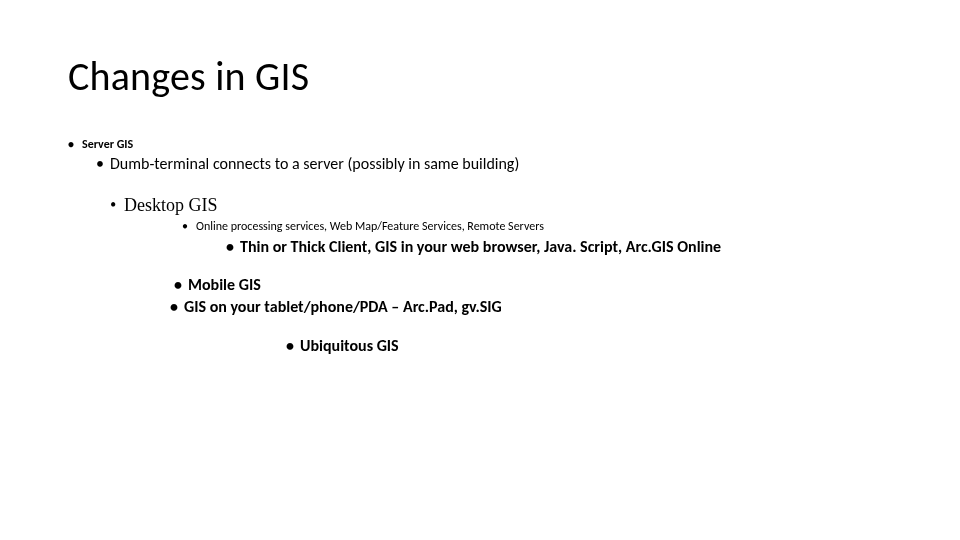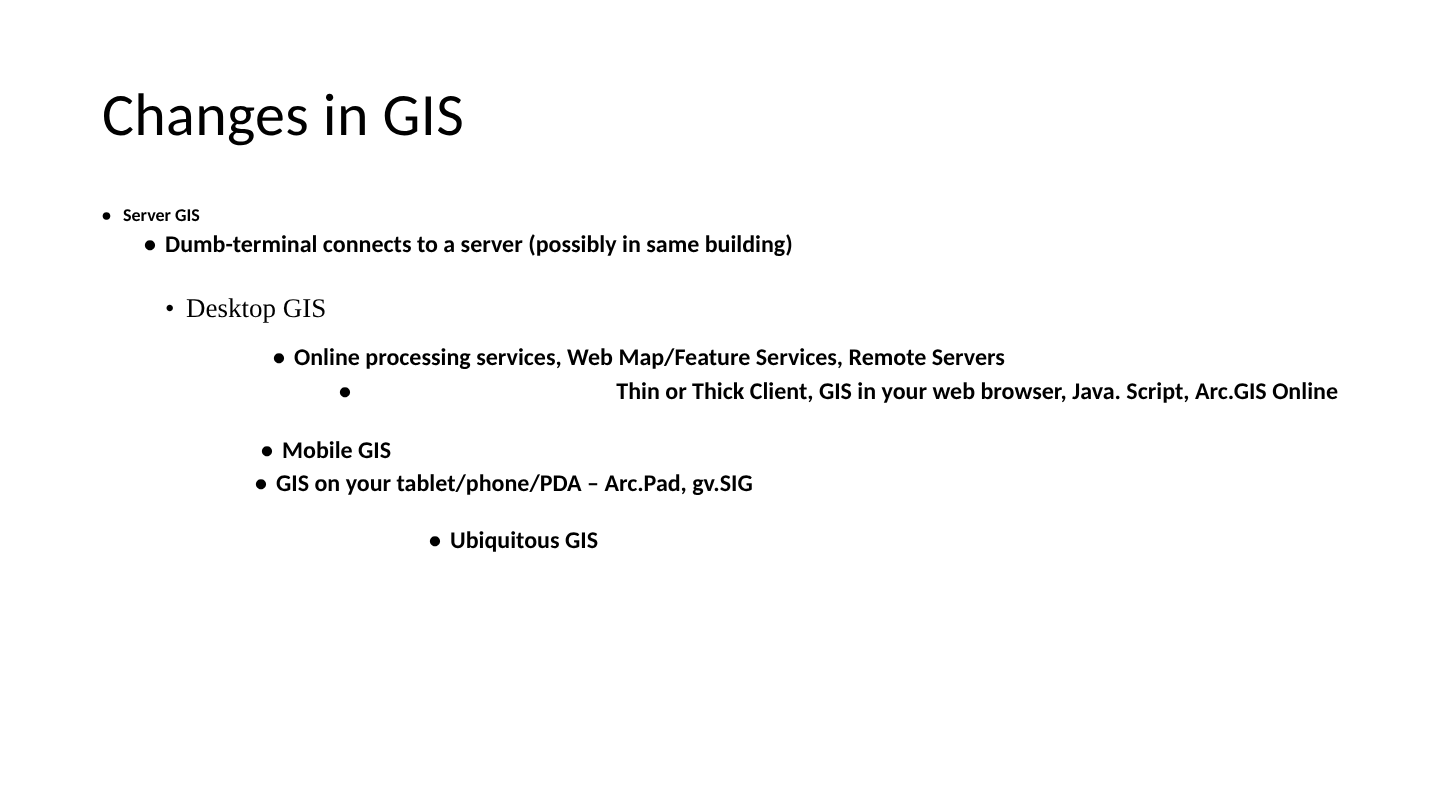--- a/index.html
+++ b/index.html
@@ -1,29 +1,29 @@
 <!DOCTYPE html>
 <html><head>
 <meta charset="utf-8">
 <style>
   * { margin: 0; padding: 0; box-sizing: border-box; }
   html, body { width: 960px; height: 540px; background: #fff; font-family: "Calibri", "Segoe UI", Arial, sans-serif; color: #000; }
-  .slide { width: 960px; height: 540px; position: relative; padding: 52px 68px 40px 68px; }
+  .slide { width: 960px; height: 540px; position: relative; padding: 52px 106px 40px 68px; }
   .title { font-size: 40px; font-weight: 400; letter-spacing: 0.2px; margin-bottom: 36px; }
   ul { list-style: none; }
   li { position: relative; }
   .bullet::before { content: "•"; position: absolute; left: -14px; top: 0; }
   .lvl1 { font-size: 12px; font-weight: 700; margin-left: 14px; margin-top: 4px; }
-  .lvl2 { font-size: 16px; font-weight: 700; margin-left: 42px; margin-top: 2px; line-height: 1.35; }
+  .lvl2 { font-size: 16px; font-weight: 400; margin-left: 42px; margin-top: 2px; line-height: 1.35; }
   .lvl3-a { font-size: 18px; font-weight: 400; margin-left: 56px; margin-top: 20px; font-family: Liberation Serif, serif; }
   .lvl4-a { font-size: 16px; font-weight: 400; margin-left: 88px; margin-top: 2px; line-height: 1.35; }
   .lvl5 { font-size: 16px; font-weight: 700; margin-left: 100px; margin-top: 18px; }
-  .lvl6 { font-size: 16px; font-weight: 700; margin-left: 128px; margin-top: 12px; line-height: 1.35; }
+  .lvl6 { font-size: 12px; font-weight: 400; margin-left: 128px; margin-top: 2px; line-height: 1.35; }
   .lvl7 { font-size: 16px; font-weight: 700; margin-left: 144px; margin-top: 18px; }
-  .lvl8 { font-size: 16px; font-weight: 700; margin-left: 172px; margin-top: 2px; line-height: 1.35; text-align: right; }
+  .lvl8 { font-size: 16px; font-weight: 700; margin-left: 172px; margin-top: 2px; line-height: 1.35; }
   .lvl9 { font-size: 16px; font-weight: 700; margin-left: 120px; margin-top: 18px; }
   .lvl10 { font-size: 16px; font-weight: 700; margin-left: 116px; margin-top: 2px; line-height: 1.35; }
   .lvl11 { font-size: 16px; font-weight: 700; margin-left: 232px; margin-top: 18px; }
   .lvl12 { font-size: 16px; font-weight: 700; margin-left: 260px; margin-top: 2px; line-height: 1.35; }
 </style>
 </head>
 <body>
 
 <div class="slide">
   <h1 class="title">Changes in GIS</h1>

